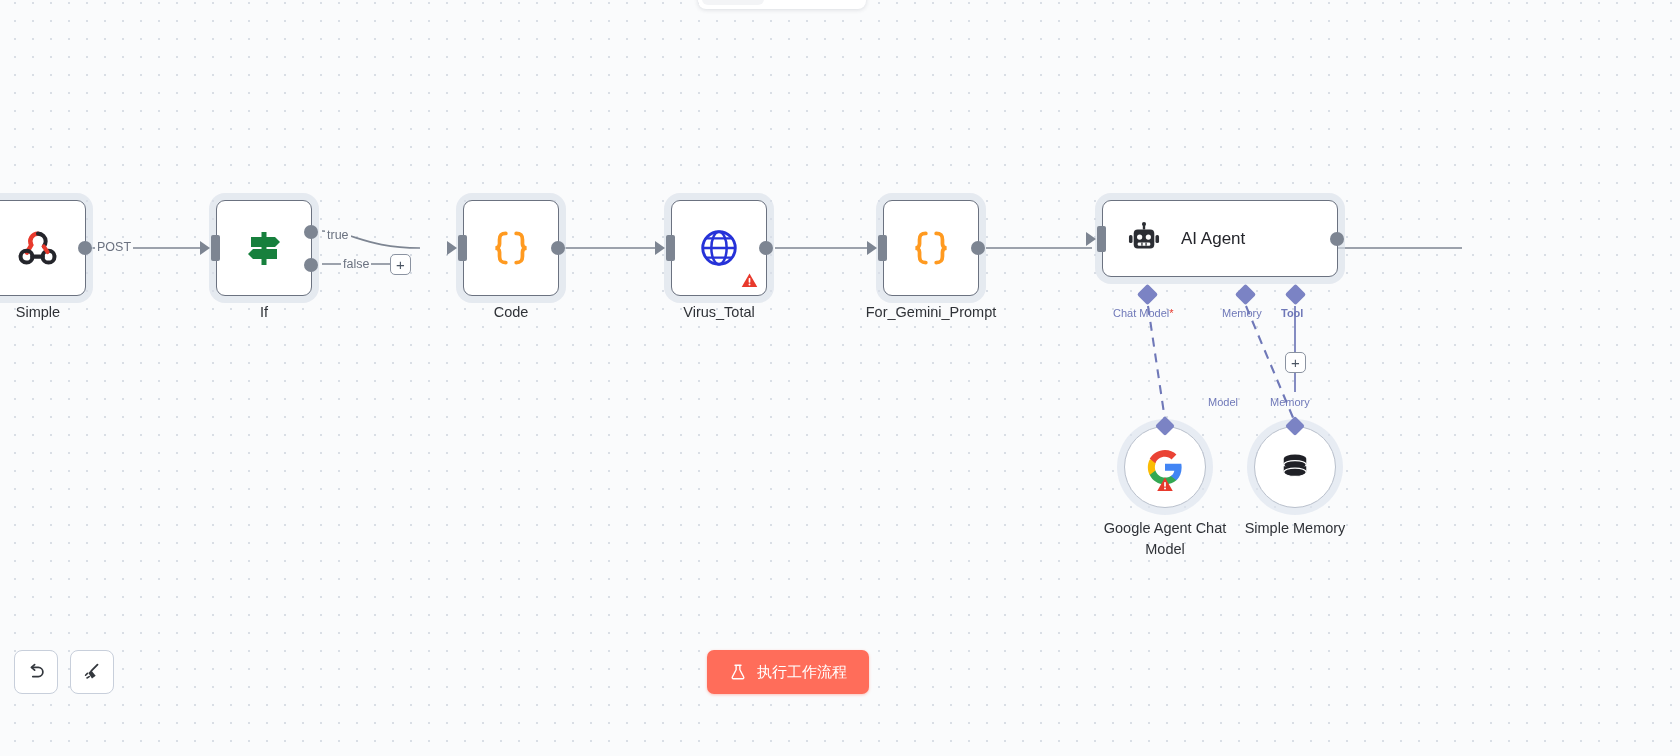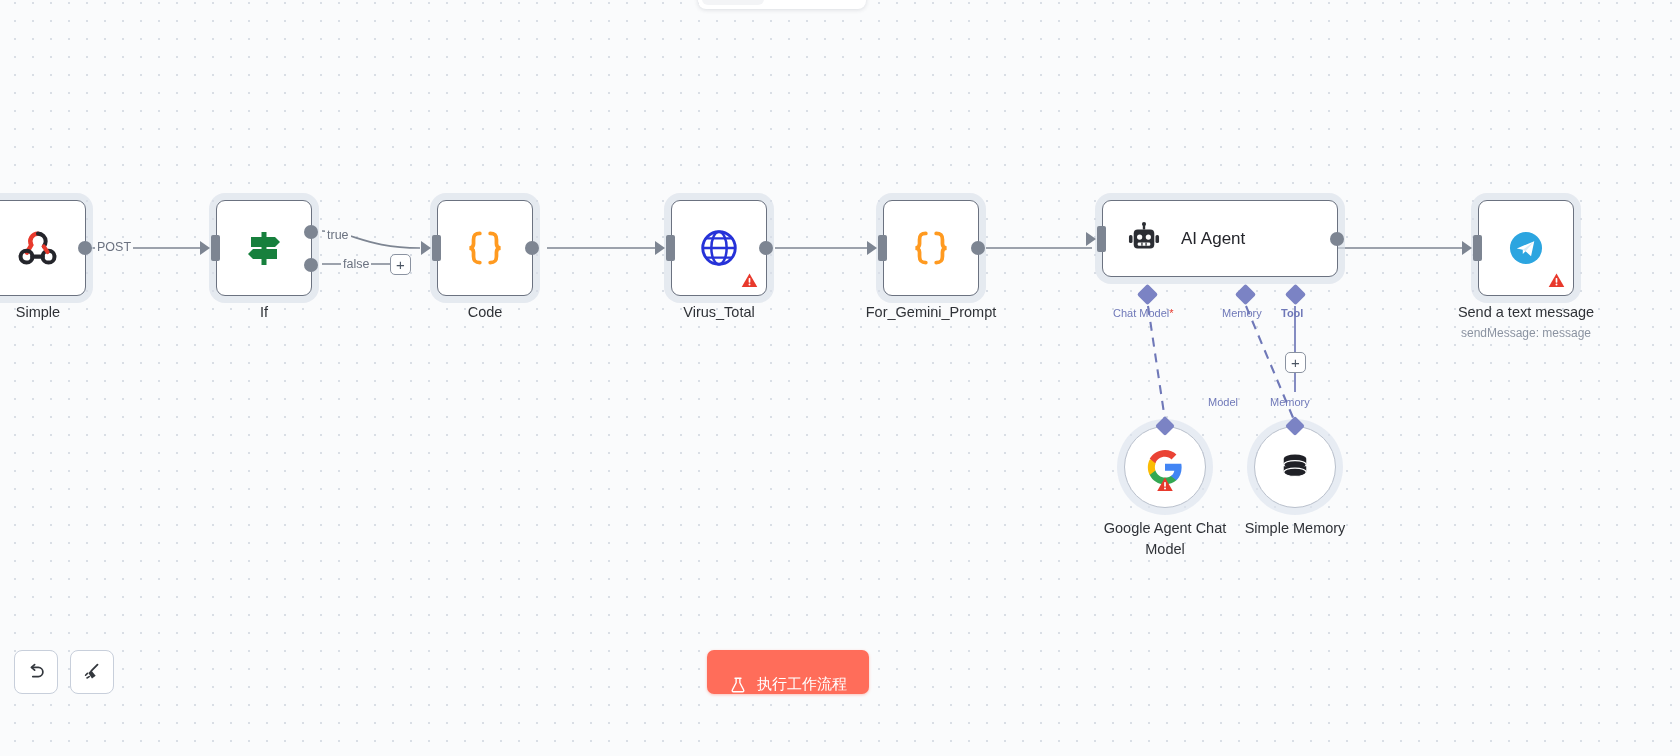--- a/index.html
+++ b/index.html
@@ -176,21 +176,21 @@
     display: flex; align-items: center; justify-content: center;
     color: #33373d;
   }
 
   
   .exec-btn {
     position: absolute; left: 707px; bottom: 62px;
     height: 44px; padding: 0 22px;
     background: #ff6d5a;
     color: #ffffff; border-radius: 7px;
-    display: flex; align-items: flex-end; gap: 10px;
+    display: flex; align-items: center; gap: 10px;
     font-size: 15px;
     box-shadow: 0 1px 3px rgba(255,109,90,.4);
     z-index: 30;
   }
 </style>
 </head>
 <body>
 
 <div id="canvas">
 
@@ -254,21 +254,21 @@
       <div class="dot-out" style="top:64px;"></div>
     </div>
     <div class="node-label">If</div>
   </div>
   <div class="wire-label" style="left:325px; top:228px;">true</div>
   <div class="wire-label" style="left:325px; top:257px;margin-left:16px;">false</div>
   <div class="plus-box" style="left:390px; top:254px;">
     <span>+</span>
   </div>
 
-  <div class="node" style="left:437px; top:200px;">
+  <div class="node" style="left:463px; top:200px;">
     <div class="node-box">
       <div class="arrow-in"></div>
       <div class="tab-in"></div>
       <svg width="50" height="50" viewBox="0 0 48 48">
         <path d="M19 10 c-5 0 -6 2 -6 6 v4 c0 3 -2 4 -4 4 c2 0 4 1 4 4 v4 c0 4 1 6 6 6" stroke="#ff9a20" stroke-width="3.6" fill="none" stroke-linecap="round"></path>
         <path d="M29 10 c5 0 6 2 6 6 v4 c0 3 2 4 4 4 c-2 0 -4 1 -4 4 v4 c0 4 -1 6 -6 6" stroke="#ff9a20" stroke-width="3.6" fill="none" stroke-linecap="round"></path>
       </svg>
       <div class="dot-out"></div>
     </div>
     <div class="node-label">Code</div>
@@ -339,38 +339,20 @@
   <div class="port-label" style="left:1222px; top:307px;">Memory</div>
 
   <div class="port-stem" style="left:1292px; top:292px;"></div>
   <div class="port" style="left:1288px; top:287px;"></div>
   <div class="port-label" style="left:1281px; top:307px;font-weight:bold;">Tool</div>
 
   <div class="plus-box" style="left:1285px; top:352px;">
     <span>+</span>
   </div>
 
-  <div class="node" style="left:1478px; top:200px;">
-    <div class="node-box">
-      <div class="arrow-in"></div>
-      <div class="tab-in"></div>
-      <svg width="44" height="44" viewBox="0 0 48 48">
-        <circle cx="24" cy="24" r="17.5" fill="#2ca5e0"></circle>
-        <path d="M14 24.5 L33 16.5 L29.5 33 L23.5 27.5 L20.5 30.5 L20.5 26 Z" fill="#ffffff"></path>
-        <path d="M20.5 26 L33 16.5 L23.5 27.5 Z" fill="#d8ecf8"></path>
-      </svg>
-      <svg class="warn" viewBox="0 0 24 24">
-        <path d="M12 2 L23 21 H1 Z" fill="#e8392c"></path>
-        <rect x="10.8" y="8.5" width="2.4" height="6.6" fill="#ffffff" rx="1"></rect>
-        <circle cx="12" cy="17.8" r="1.4" fill="#ffffff"></circle>
-      </svg>
-    </div>
-    <div class="node-label">Send a text message</div>
-    <div class="node-sublabel">sendMessage: message</div>
-  </div>
 
   <div class="port-label" style="left:1208px; top:396px;">Model</div>
   <div class="subnode" style="left:1124px; top:426px;">
     <div class="subnode-circle">
       <div class="sub-port"></div>
       <svg width="38" height="38" viewBox="0 0 48 48">
         <path d="M45 24.5 c0 -1.6 -.15 -3.1 -.42 -4.6 H24 v8.7 h11.8 c-.5 2.7 -2 5 -4.3 6.6 v5.5 h7 c4.1 -3.8 6.5 -9.4 6.5 -16.2 z" fill="#4285f4"></path>
         <path d="M24 46 c5.8 0 10.7 -1.9 14.3 -5.2 l-7 -5.5 c-1.9 1.3 -4.4 2.1 -7.3 2.1 c-5.6 0 -10.4 -3.8 -12.1 -8.9 H4.7 v5.7 C8.3 41.5 15.6 46 24 46 z" fill="#34a853"></path>
         <path d="M11.9 28.5 c-.44 -1.3 -.7 -2.7 -.7 -4.2 s.26 -2.9 .7 -4.2 v-5.7 H4.7 C3.2 17.4 2.3 20.6 2.3 24.3 s.9 6.9 2.4 9.9 z" fill="#fbbc05"></path>
         <path d="M24 11.2 c3.2 0 6 1.1 8.2 3.2 l6.2 -6.2 C34.7 4.7 29.8 2.6 24 2.6 c-8.4 0 -15.7 4.5 -19.3 11.1 l7.2 5.7 c1.7 -5.1 6.5 -8.2 12.1 -8.2 z" fill="#ea4335"></path>

